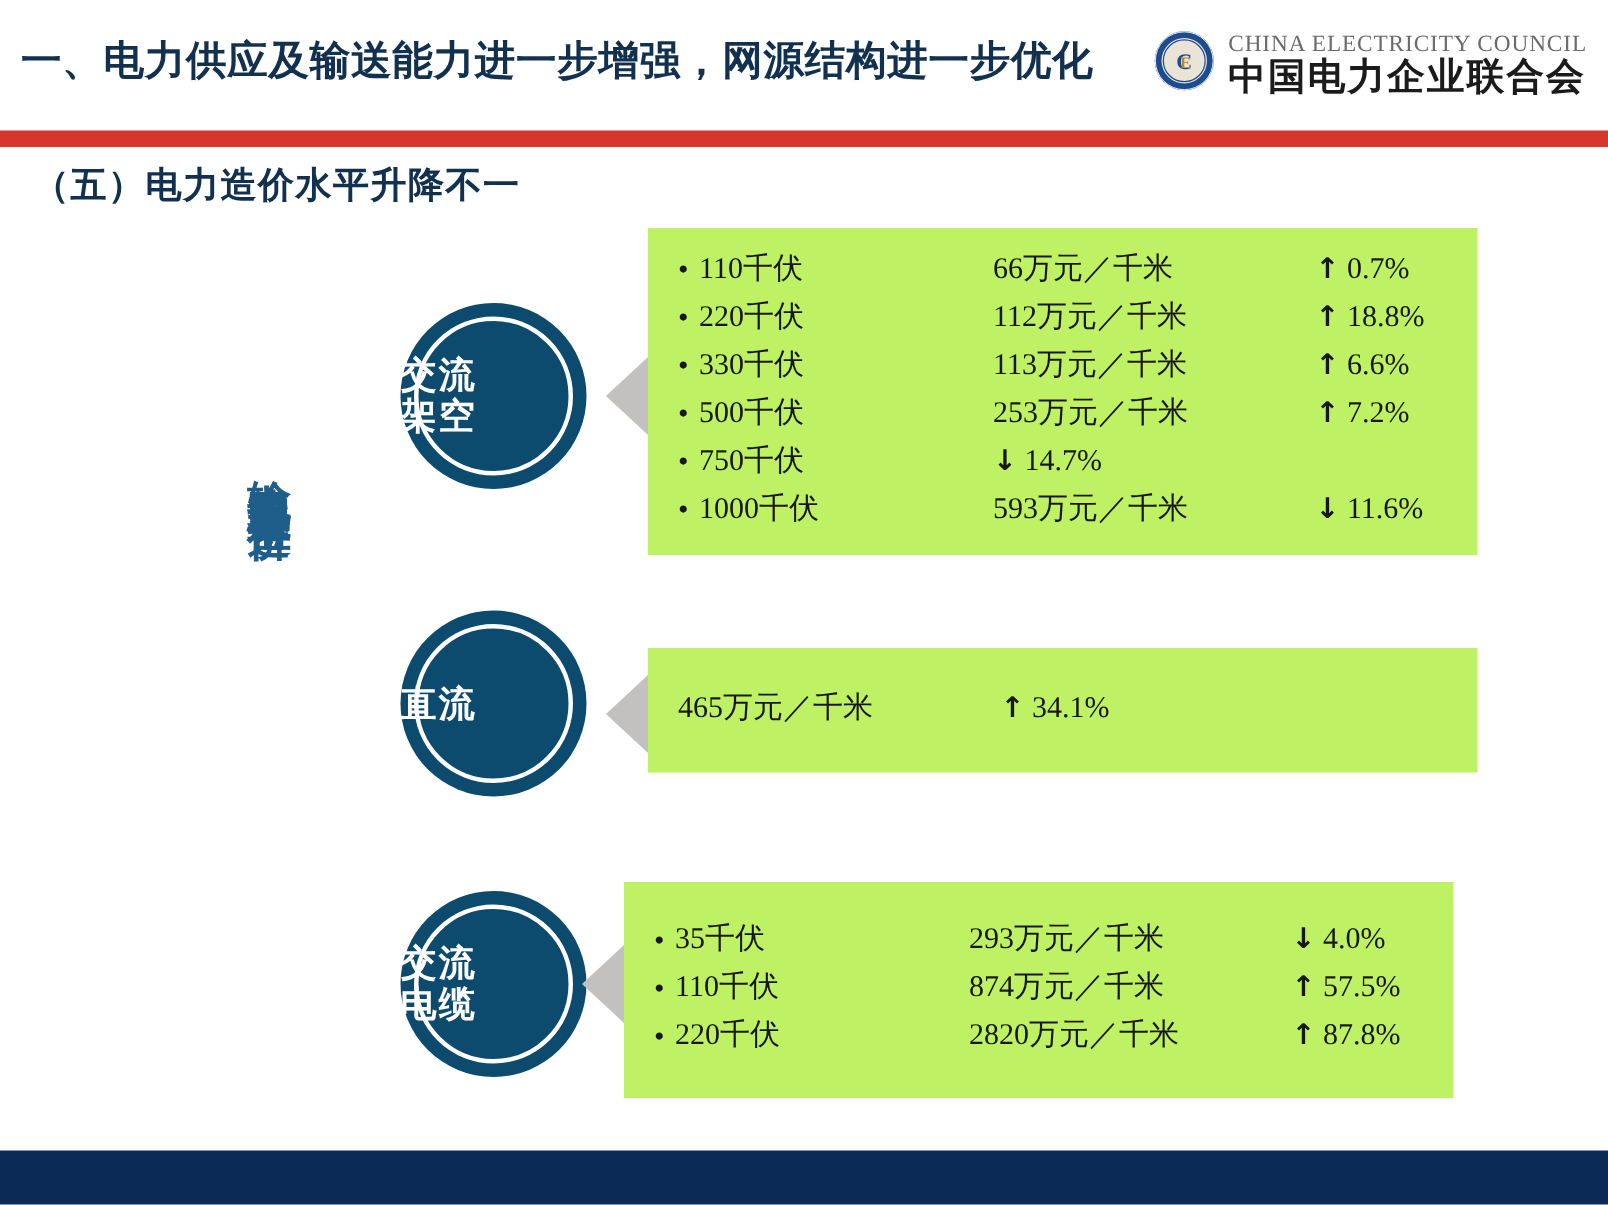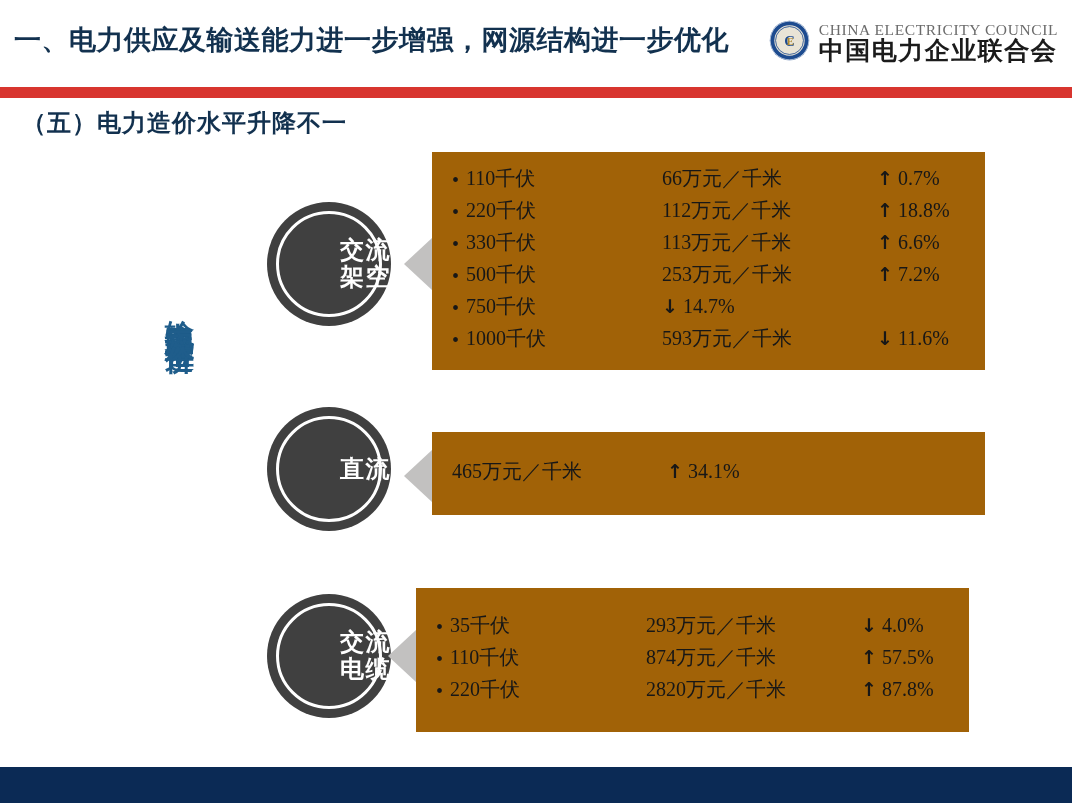--- a/index.html
+++ b/index.html
@@ -113,24 +113,24 @@
     position: absolute;
     left: 0;
   }
   #group-0 { top: 152px; }
   #group-1 { top: 424px; }
   #group-2 { top: 588px; }
 
   .badge {
     position: absolute;
     border-radius: 50%;
-    background: #404040;
+    background: #0c4a6e;
     display: flex;
     align-items: center;
-    justify-content: flex-end;
+    justify-content: flex-start;
     box-sizing: border-box;
   }
   .badge-ring {
     position: absolute;
     left: 9px; top: 9px; right: 9px; bottom: 9px;
     border-radius: 50%;
     border: 3px solid #ffffff;
     box-sizing: border-box;
   }
   .badge-label {
@@ -141,21 +141,21 @@
     font-weight: bold;
     text-align: center;
     line-height: 1.12;
     letter-spacing: 1.5px;
     z-index: 2;
     white-space: pre-line;
   }
 
   .panel {
     position: absolute;
-    background: #a16207;
+    background: #bef264;
     box-sizing: border-box;
   }
   .panel-notch {
     position: absolute;
     left: -28px;
     width: 0; height: 0;
     border-top: 26px solid transparent;
     border-bottom: 26px solid transparent;
     border-right: 28px solid #c2c1c0;
   }

